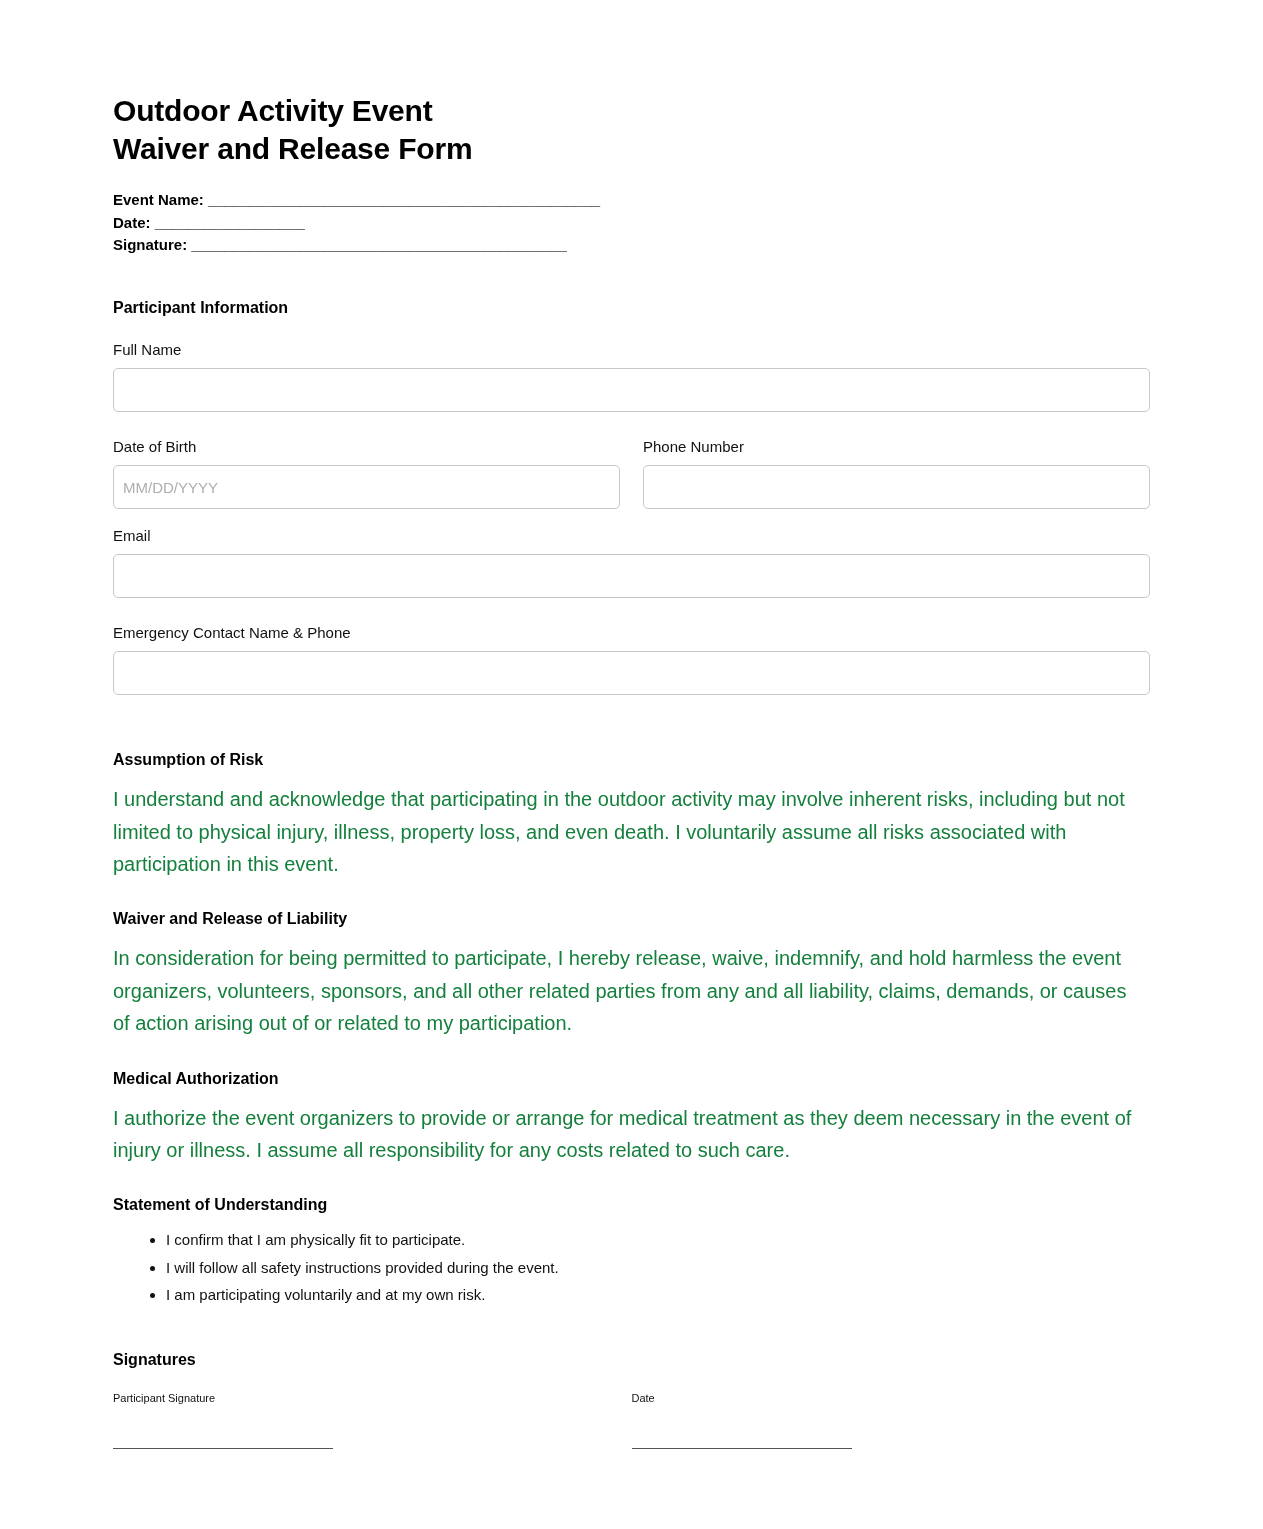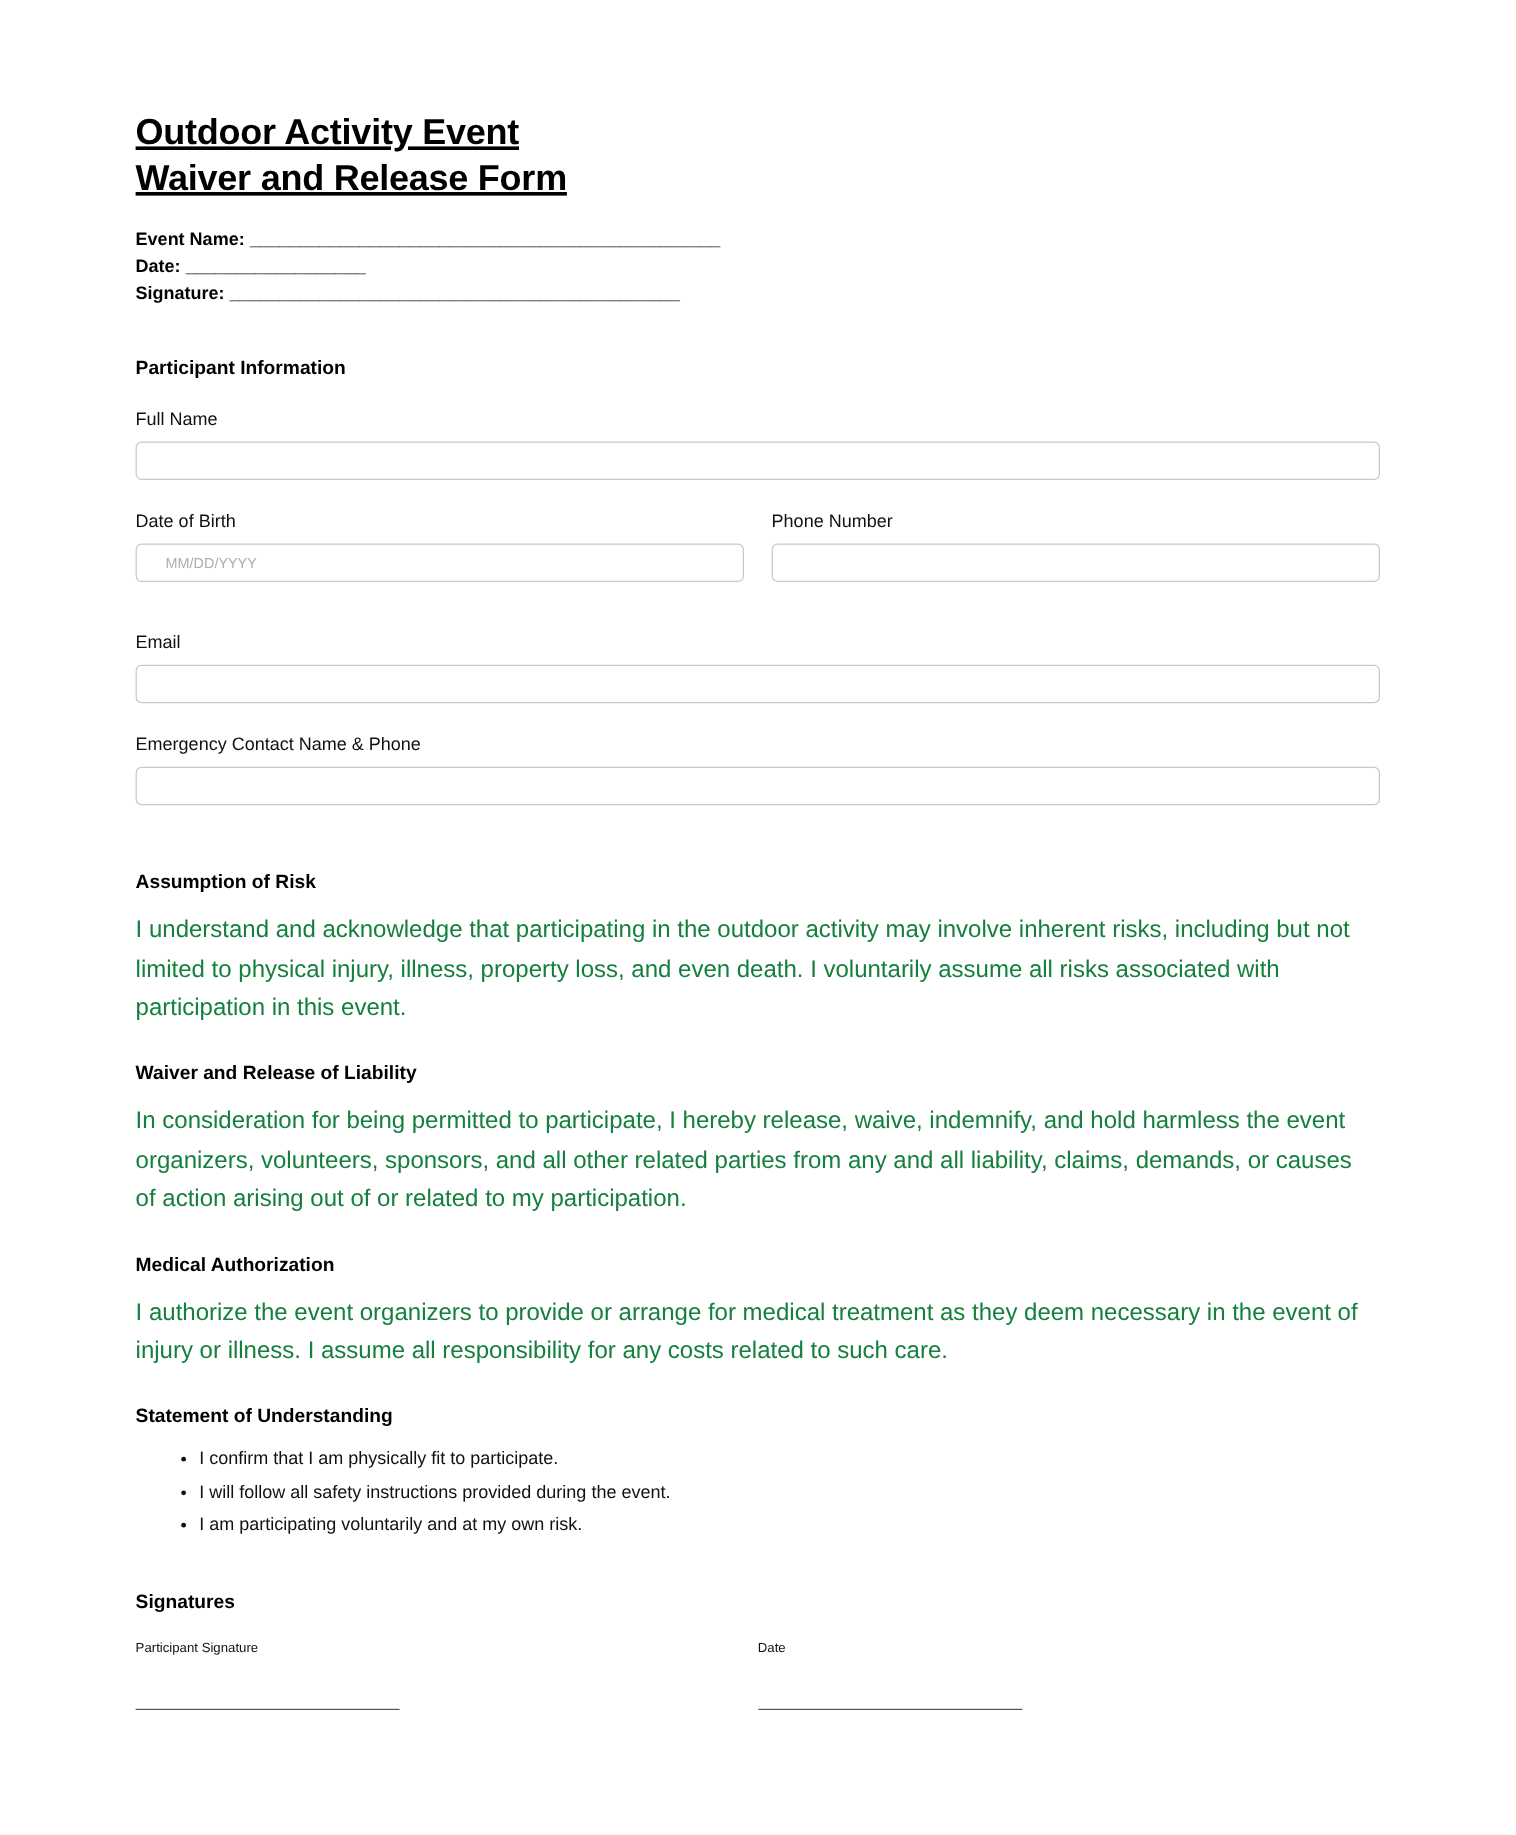--- a/index.html
+++ b/index.html
@@ -24,21 +24,21 @@
   }
 
   .doc-title {
     font-size: 30px;
     font-weight: bold;
     line-height: 1.28;
     letter-spacing: -0.2px;
     margin: 0 0 20px 0;
     color: #000;
   }
-  .doc-title .title-line { display: block; text-decoration: underline; }
+  .doc-title .title-line { display: block; }
 
   
   .header-fields {
     margin: 0 0 42px 0;
   }
   .header-field {
     font-size: 15px;
     font-weight: bold;
     line-height: 1.52;
     white-space: nowrap;
@@ -63,36 +63,36 @@
   .field-label {
     font-size: 15px;
     line-height: 1.4;
     color: #111;
     margin-bottom: 8px;
     display: block;
   }
   .text-input {
     display: block;
     width: 100%;
-    height: 32px;
+    height: 44px;
     border: 1px solid #c8c8c8;
     border-radius: 5px;
     background: #ffffff;
     font-family: "Liberation Sans", sans-serif;
-    font-size: 12px;
+    font-size: 15px;
     color: #222;
-    padding: 4px 24px;
+    padding: 4px 9px;
     outline: none;
   }
   .text-input::placeholder { color: #aeaeae; opacity: 1; }
 
   .field-row {
     display: flex;
     gap: 23px;
-    margin-bottom: 40px;
+    margin-bottom: 16px;
   }
   .field-row .field-col { flex: 1 1 0; min-width: 0; }
   .field-row .field-col .field-block { margin-bottom: 0; }
 
   .participant-section { margin-bottom: 56px; }
 
   
   .prose-section { margin-bottom: 30px; }
   .prose-section p {
     font-size: 20px;

